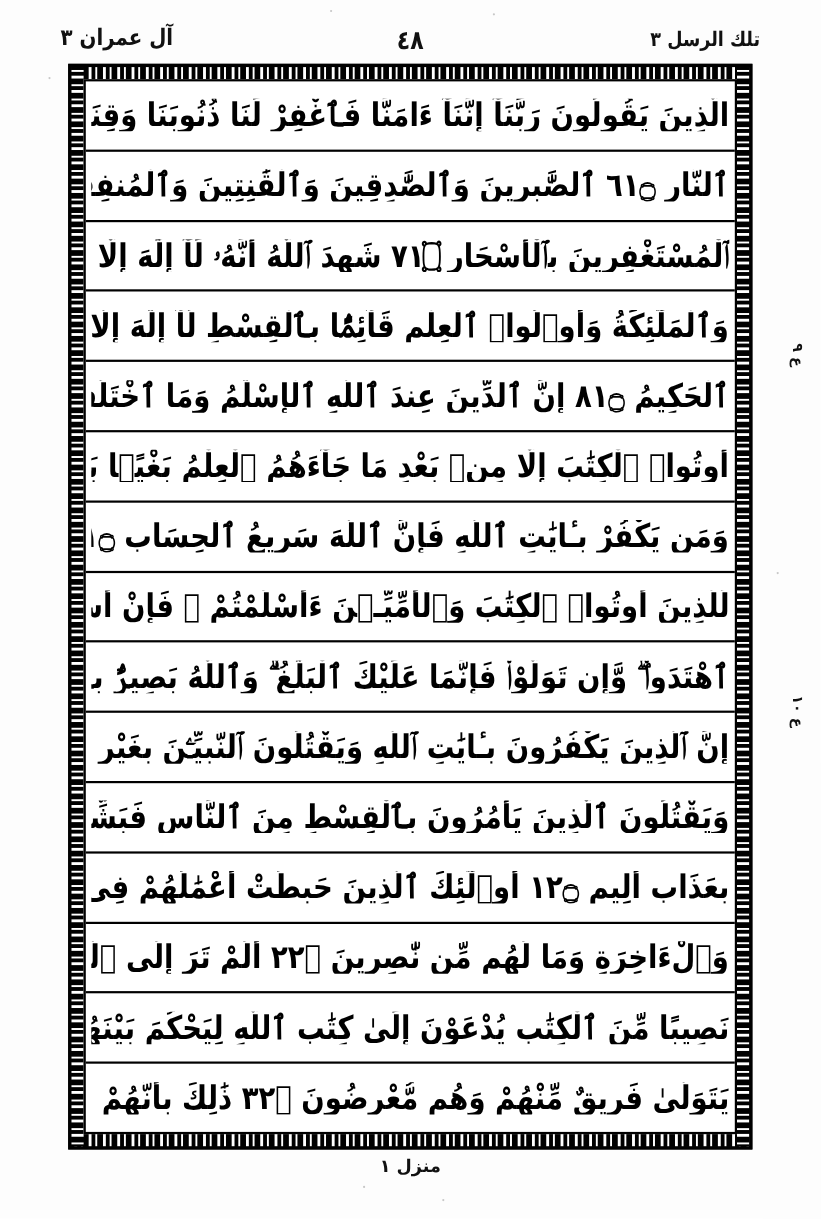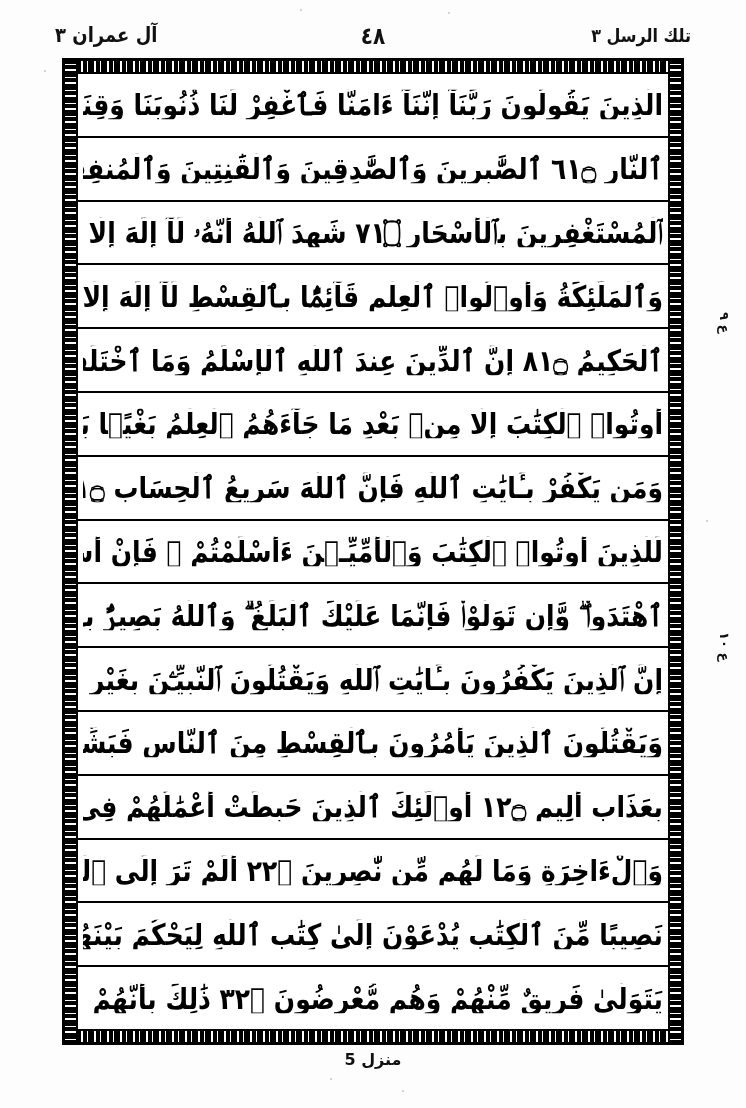--- a/index.html
+++ b/index.html
@@ -250,21 +250,21 @@
       </div>
       <div class="ayah-line">
         <div class="ayah-text">يَتَوَلَّىٰ فَرِيقٌ مِّنْهُمْ وَهُم مُّعْرِضُونَ ۝٢٣ ذَٰلِكَ بِأَنَّهُمْ قَالُوا۟ لَن</div>
       </div>
     </div>
   </div>
 
   <div class="margin-note" id="note-ruku-a">ع ٩</div>
   <div class="margin-note" id="note-ruku-b">ع ١٠</div>
 
-  <div id="footer">منزل 5</div>
+  <div id="footer">منزل ١</div>
 
   <div class="speck" style="left:300px;  top:9px;   width:2px; height:2px;"></div>
   <div class="speck" style="left:448px;  top:12px;  width:2px; height:2px;"></div>
   <div class="speck" style="left:44px;   top:70px;  width:2px; height:2px;"></div>
   <div class="speck" style="left:706px;  top:520px; width:2px; height:2px;"></div>
   <div class="speck" style="left:330px;  top:1078px;width:2px; height:2px;"></div>
   <div class="speck" style="left:402px;  top:1090px;width:2px; height:2px;"></div>
 
 </div>
 

